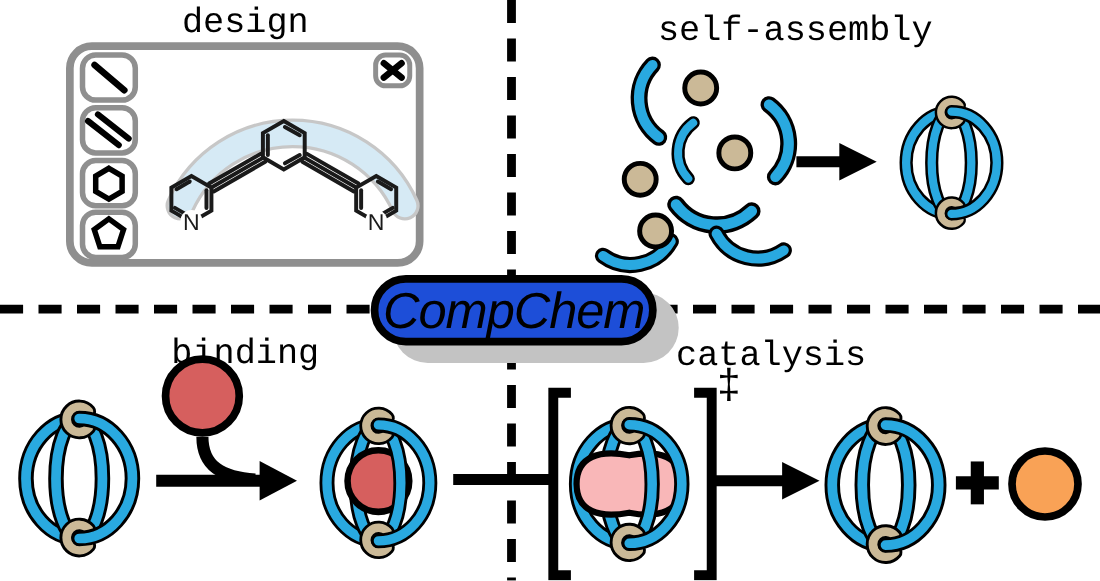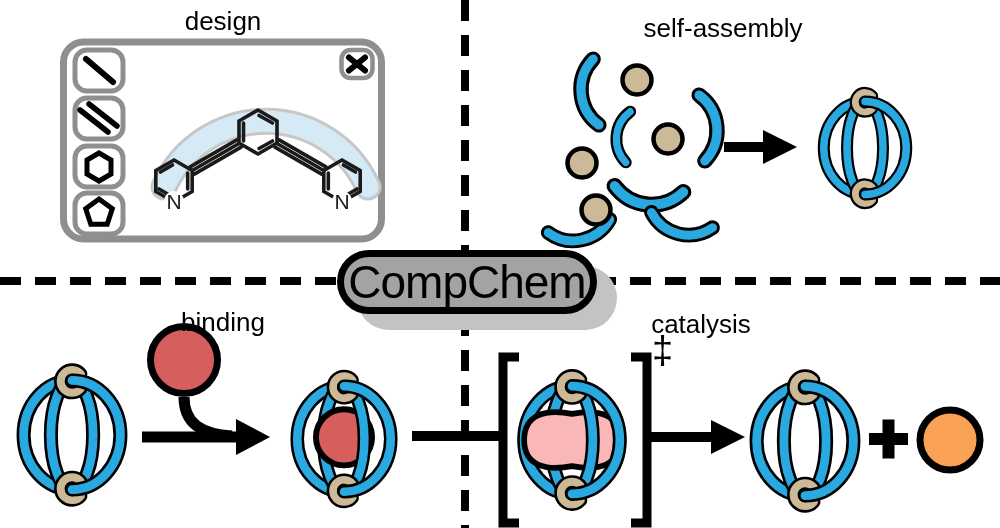--- a/index.html
+++ b/index.html
@@ -1,26 +1,26 @@
 <!DOCTYPE html>
 <html style="--ink: #000000; --blue: #29A9E0; --tan: #CBB997; --red: #D65F5E; --pink: #F9B7B8; --orange: #F9A256; --uigray: #8F8F8F; --shadow: #C3C3C3; --hlblue: #D6EAF5; --hlgray: #C7C7C7;"><head>
 <meta charset="utf-8">
 <style>
   html,body{margin:0;padding:0;background:#fff;}
   .canvas{position:relative;width:1000px;height:528px;background:#fff;overflow:hidden;
           font-family:"Liberation Sans", sans-serif;color:#000;}
   .canvas svg{position:absolute;left:0;top:0;}
   .lbl{position:absolute;white-space:nowrap;color:var(--ink,#000);}
-  .qlabel{font-size:26px;line-height:40px;transform:translateX(-50%);}
+  .qlabel{font-size:32px;line-height:40px;transform:translateX(-50%);font-family:Liberation Mono, monospace;}
   .ts-symbol{font-size:38px;line-height:38px;}
   .compchem{position:absolute;left:337px;top:250px;width:260px;height:64px;
-            background:#a3a3a3;border:7px solid var(--ink,#000);border-radius:36px;
+            background:#1d4ed8;border:7px solid var(--ink,#000);border-radius:36px;
             box-shadow:20px 16px 0 var(--shadow,#c3c3c3);
             display:flex;align-items:center;justify-content:center;
-            font-size:46px;letter-spacing:-1px;box-sizing:border-box;}
+            font-size:46px;letter-spacing:-1px;box-sizing:border-box;font-style:italic;}
   
   .k {fill:none;stroke:var(--ink,#000);stroke-width:16;stroke-linecap:round;}
   .b {fill:none;stroke:var(--blue,#29A9E0);stroke-width:10;stroke-linecap:round;}
   .kc{fill:none;stroke:var(--ink,#000);stroke-width:15;stroke-linecap:round;}
   .t {fill:none;stroke:var(--tan,#CBB997);stroke-width:9;stroke-linecap:round;}
   .k2{fill:none;stroke:var(--ink,#000);stroke-width:14;stroke-linecap:round;}
   .b2{fill:none;stroke:var(--blue,#29A9E0);stroke-width:8.5;stroke-linecap:round;}
   .uibox{fill:#fff;stroke:var(--uigray,#8F8F8F);}
   .glyph{fill:none;stroke:var(--ink,#000);stroke-linecap:round;}
   .bond{fill:none;stroke:#1a1a1a;stroke-width:3.6;stroke-linecap:round;}

